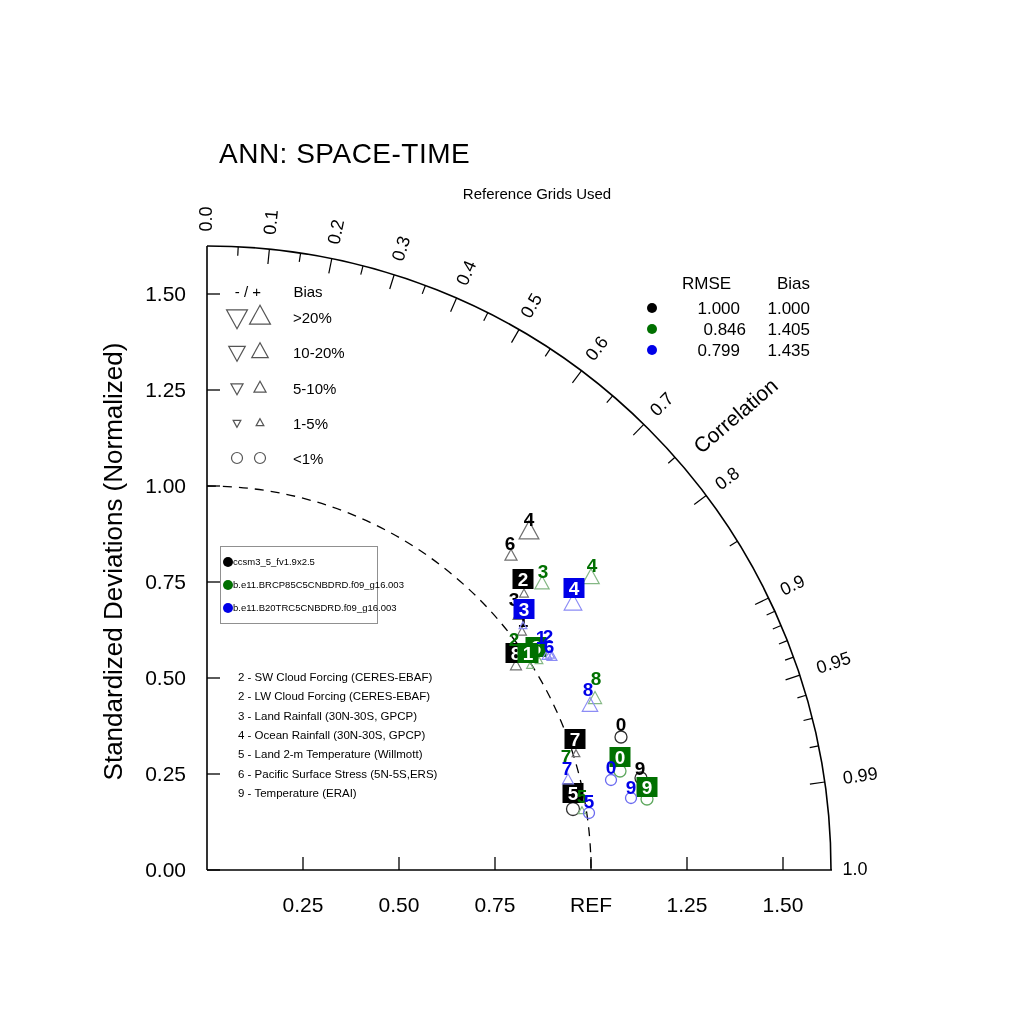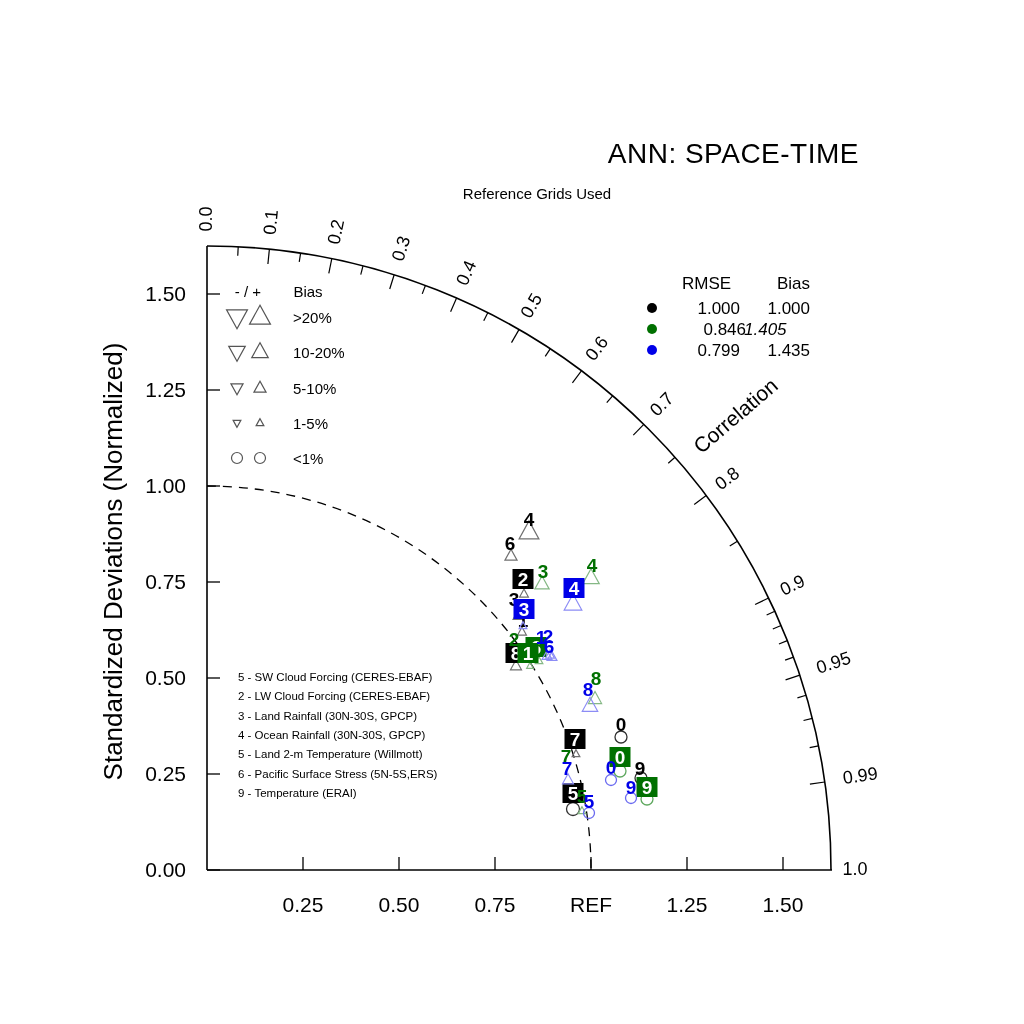--- a/index.html
+++ b/index.html
@@ -156,21 +156,21 @@
       <text x="541" y="643.5" font-size="19" text-anchor="middle" font-family="&quot;Liberation Sans&quot;,&quot;DejaVu Sans&quot;,sans-serif" fill="#0000e8" font-weight="bold">1</text>
       <text x="548" y="642.5" font-size="19" text-anchor="middle" font-family="&quot;Liberation Sans&quot;,&quot;DejaVu Sans&quot;,sans-serif" fill="#0000e8" font-weight="bold">2</text>
       <text x="549" y="652.5" font-size="19" text-anchor="middle" font-family="&quot;Liberation Sans&quot;,&quot;DejaVu Sans&quot;,sans-serif" fill="#0000e8" font-weight="bold">6</text>
       <text x="588" y="695.5" font-size="19" text-anchor="middle" font-family="&quot;Liberation Sans&quot;,&quot;DejaVu Sans&quot;,sans-serif" fill="#0000e8" font-weight="bold">8</text>
       <text x="567" y="774.5" font-size="19" text-anchor="middle" font-family="&quot;Liberation Sans&quot;,&quot;DejaVu Sans&quot;,sans-serif" fill="#0000e8" font-weight="bold">7</text>
       <text x="611" y="773.5" font-size="19" text-anchor="middle" font-family="&quot;Liberation Sans&quot;,&quot;DejaVu Sans&quot;,sans-serif" fill="#0000e8" font-weight="bold">0</text>
       <text x="631" y="793.5" font-size="19" text-anchor="middle" font-family="&quot;Liberation Sans&quot;,&quot;DejaVu Sans&quot;,sans-serif" fill="#0000e8" font-weight="bold">9</text>
       <text x="589" y="807.5" font-size="19" text-anchor="middle" font-family="&quot;Liberation Sans&quot;,&quot;DejaVu Sans&quot;,sans-serif" fill="#0000e8" font-weight="bold">5</text>
     </svg>
 
-  <div class="abs title" style="left:219px;top:138px;width:640px;text-align:right;">ANN: SPACE-TIME</div>
+  <div class="abs title" style="left:219px;top:138px;width:640px;text-align:left;">ANN: SPACE-TIME</div>
 
   <div class="abs subtitle" style="left:217px;top:185px;width:640px;text-align:center;">Reference Grids Used</div>
 
   <div class="abs ytitle" style="left:-177px;top:546px;width:580px;text-align:center;transform:rotate(-90deg);">Standardized Deviations (Normalized)</div>
 
   <div class="abs" style="left:225px;top:280px;width:170px;height:200px;">
     <div class="abs legend-hdr" style="left:0px;top:3px;width:46px;text-align:center;">- / +</div>
     <div class="abs legend-hdr" style="left:60px;top:3px;width:46px;text-align:center;">Bias</div>
     <div id="bias-rows">
         <div class="abs" style="left: 0px; top: 23px; width: 170px; height: 28px;">
@@ -215,30 +215,40 @@
     <div id="rmse-rows">
         <div>
           <div class="abs rmse-txt" style="left: 42px; top: 2px; width: 66px; ">RMSE</div>
           <div class="abs rmse-txt" style="left: 104px; top: 2px; width: 66px; text-align: right;">Bias</div>
         </div>
         <div class="abs" style="left: 7px; top: 31px; width: 10px; height: 10px; border-radius: 50%; background: rgb(0, 0, 0);"></div>
         <div class="abs rmse-txt" style="left: 34px; top: 27px; width: 66px; text-align: right;">1.000</div>
         <div class="abs rmse-txt" style="left: 104px; top: 27px; width: 66px; text-align: right;">1.000</div>
         <div class="abs" style="left: 7px; top: 52px; width: 10px; height: 10px; border-radius: 50%; background: rgb(0, 112, 0);"></div>
         <div class="abs rmse-txt" style="left: 40px; top: 48px; width: 66px; text-align: right;">0.846</div>
-        <div class="abs rmse-txt" style="left: 104px; top: 48px; width: 66px;  font-style: italic;">1.405</div>
+        <div class="abs rmse-txt" style="left: 104px; top: 48px; width: 66px; text-align: right;">1.405</div>
         <div class="abs" style="left: 7px; top: 73px; width: 10px; height: 10px; border-radius: 50%; background: rgb(0, 0, 232);"></div>
         <div class="abs rmse-txt" style="left: 34px; top: 69px; width: 66px; text-align: right;">0.799</div>
         <div class="abs rmse-txt" style="left: 104px; top: 69px; width: 66px; text-align: right;">1.435</div>
       </div>
   </div>
 
+  <div class="abs model-box" style="left:220px;top:546px;width:156px;height:76px;">
+    <div id="model-rows">
+        <div class="abs" style="left: 2px; top: 10px; width: 10px; height: 10px; border-radius: 50%; background: rgb(0, 0, 0);"></div>
+        <div class="abs model-txt" style="left: 12px; top: 9px;">ccsm3_5_fv1.9x2.5</div>
+        <div class="abs" style="left: 2px; top: 33px; width: 10px; height: 10px; border-radius: 50%; background: rgb(0, 112, 0);"></div>
+        <div class="abs model-txt" style="left: 12px; top: 32px;">b.e11.BRCP85C5CNBDRD.f09_g16.003</div>
+        <div class="abs" style="left: 2px; top: 56px; width: 10px; height: 10px; border-radius: 50%; background: rgb(0, 0, 232);"></div>
+        <div class="abs model-txt" style="left: 12px; top: 55px;">b.e11.B20TRC5CNBDRD.f09_g16.003</div>
+      </div>
+  </div>
 
   <div class="abs" style="left:238px;top:668px;width:260px;" id="var-list">
-      <div class="var-row">5 - SW Cloud Forcing (CERES-EBAF)</div>
+      <div class="var-row">2 - SW Cloud Forcing (CERES-EBAF)</div>
       <div class="var-row">2 - LW Cloud Forcing (CERES-EBAF)</div>
       <div class="var-row">3 - Land Rainfall (30N-30S, GPCP)</div>
       <div class="var-row">4 - Ocean Rainfall (30N-30S, GPCP)</div>
       <div class="var-row">5 - Land 2-m Temperature (Willmott)</div>
       <div class="var-row">6 - Pacific Surface Stress (5N-5S,ERS)</div>
       <div class="var-row">9 - Temperature (ERAI)</div>
     </div>
 </div>
 
 </body></html>

